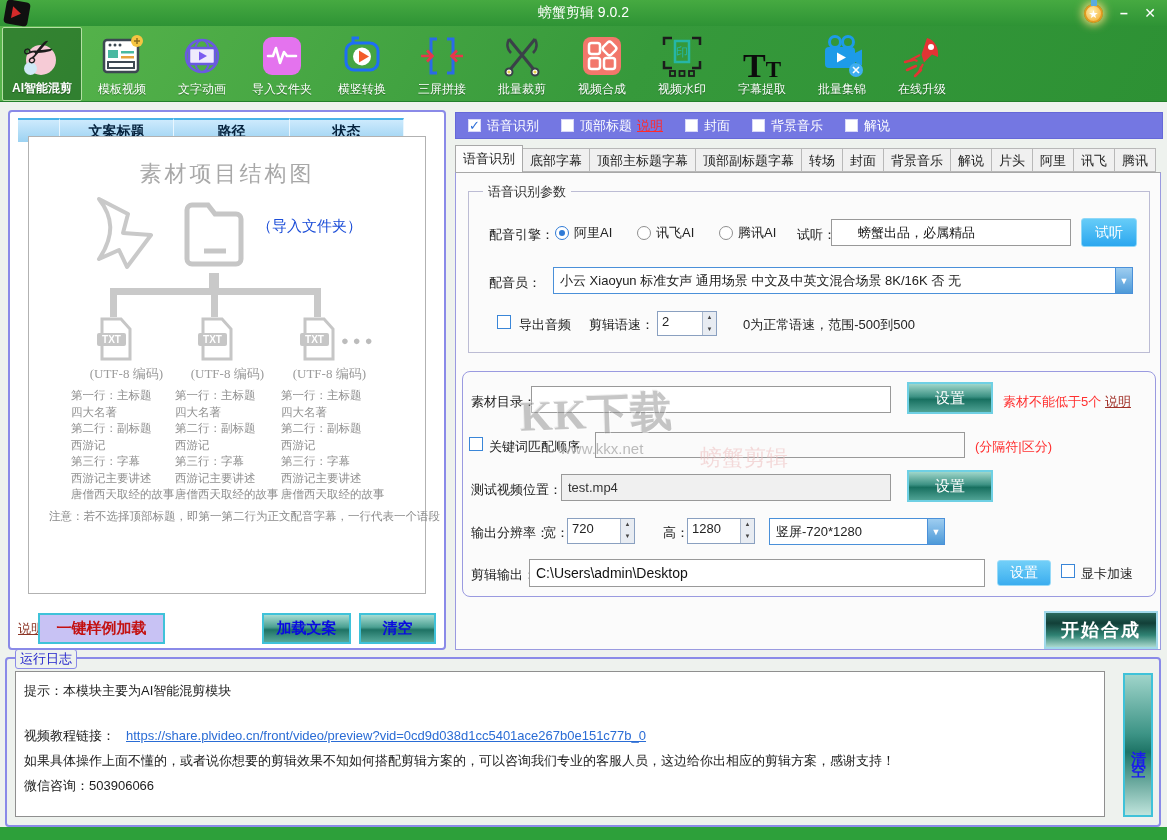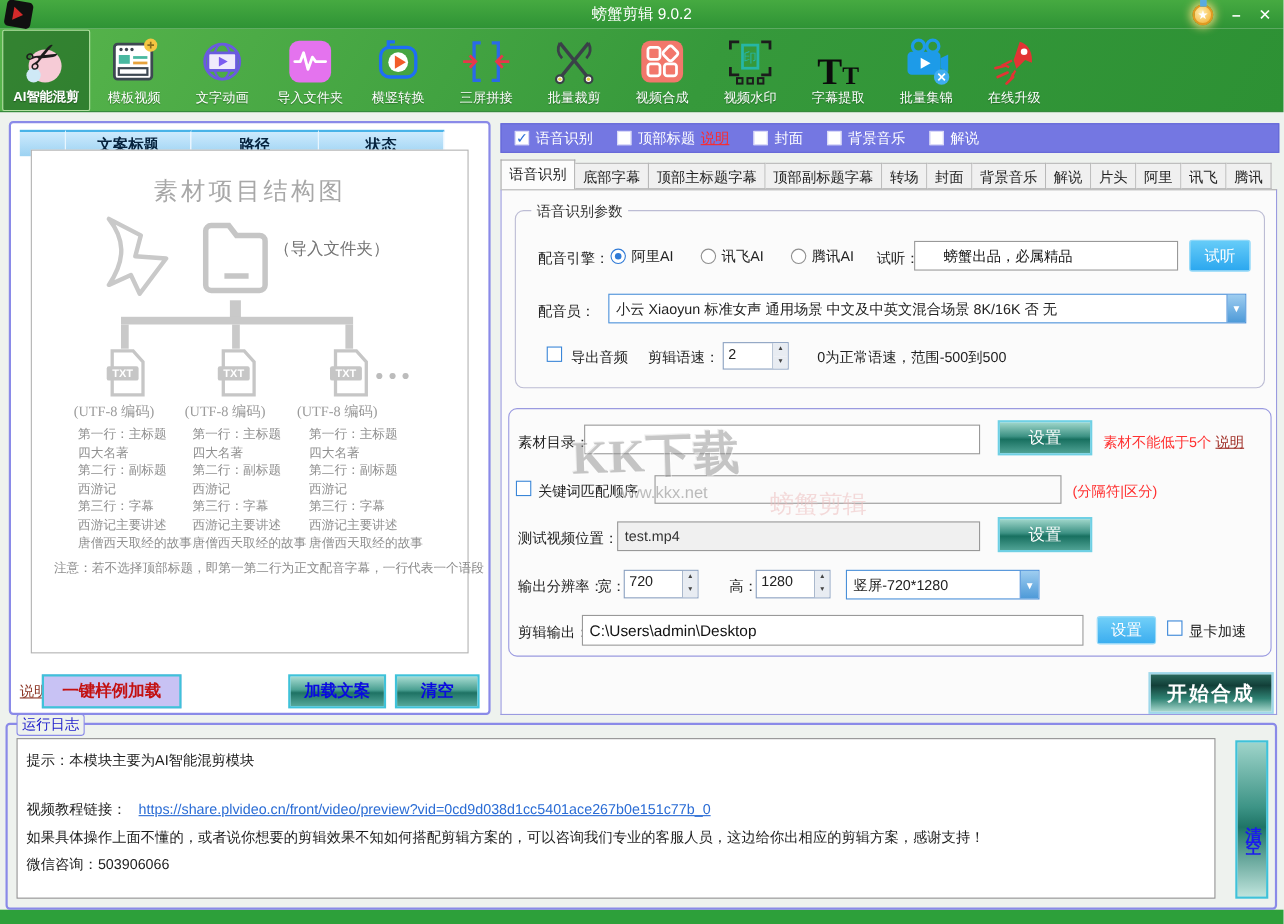--- a/index.html
+++ b/index.html
@@ -31,24 +31,24 @@
   .tt-glyph small { font-size:23px; }
 
   
   .left-panel { position:absolute; left:8px; top:110px; width:438px; height:540px; background:#fff; border:2px solid #8a8ae8; border-radius:4px; z-index:5; }
   .lp-header { position:absolute; left:8px; top:6px; height:24px; display:flex; }
   .lp-hcell { background:linear-gradient(#cdeafd,#9cd2f2); border-right:1px solid #e8f6ff; border-top:2px solid #49b3e8; font-weight:bold; font-size:14px; color:#05223d; text-align:center; line-height:22px; }
   .hc0 { width:42px; } .hc1 { width:114px; } .hc2 { width:116px; } .hc3 { width:114px; }
   .diagram { position:absolute; left:18px; top:24px; width:398px; height:458px; border:1px solid #b2b2b2; background:#fff; font-family:"Liberation Serif","DejaVu Serif",serif; color:#969696; }
   .dg-title { position:absolute; top:22px; left:0; width:100%; text-align:center; font-size:22px; letter-spacing:3px; color:#a8a8a8; }
   .dg-el { position:absolute; }
-  .dg-folder-label { font-size:15px; color:#737373; }
+  .dg-folder-label { font-size:15px; color:#1d4ed8;margin-left:8px; }
   .conn { position:absolute; background:#c9c9c9; }
   .dots { position:absolute; color:#bcbcbc; font-size:13px; letter-spacing:4px; }
-  .utf { position:absolute; width:96px; text-align:left; font-size:13px; color:#9b9b9b; }
+  .utf { position:absolute; width:96px; text-align:right; font-size:13px; color:#9b9b9b; }
   .flines { position:absolute; font-size:11.5px; line-height:16.5px; color:#8f8f8f; white-space:nowrap; }
   .dg-note { position:absolute; left:20px; top:372px; font-size:11.5px; color:#8b8b8b; white-space:nowrap; }
   .lp-help { position:absolute; left:8px; top:508px; color:#8b3424; text-decoration:underline; font-size:13px; cursor:pointer; }
   .sample-btn { position:absolute; left:28px; top:501px; width:127px; height:31px; background:#c8c2f4; border:2px solid #3fc2d9; color:#c31111; font-weight:bold; font-size:15px; cursor:pointer; font-family:inherit; }
   .teal-btn { background:linear-gradient(180deg,#a7dcd2 0%,#4ba092 45%,#1e7264 55%,#55a89a 100%); border:2px solid #3fc2d9; color:#0a0ae0; font-weight:bold; font-size:15px; cursor:pointer; font-family:inherit; }
   .load-btn { position:absolute; left:252px; top:501px; width:89px; height:31px; }
   .clear-btn { position:absolute; left:349px; top:501px; width:77px; height:31px; }
 
   
   .checkbar { position:absolute; left:455px; top:112px; width:708px; height:27px; background:#7477e2; display:flex; align-items:center; padding-left:12px; z-index:6; border:1px solid #6568d8; }
@@ -59,21 +59,21 @@
   .cbgroup .redlink { color:#ff2a2a; text-decoration:underline; margin-left:5px; font-size:13px; cursor:pointer; }
 
   
   .tabstrip { position:absolute; left:455px; top:145px; width:708px; height:27px; display:flex; align-items:flex-end; z-index:6; }
   .tab { height:24px; line-height:23px; padding:0 7px; font-size:13px; background:#f0f0f0; border:1px solid #b8b8b8; border-left:none; color:#222; cursor:pointer; white-space:nowrap; }
   .tab:first-child { border-left:1px solid #b8b8b8; }
   .tab.active { height:27px; line-height:26px; background:#fcfcfc; border:1px solid #a8a8a8; border-bottom:none; font-weight:normal; }
 
   
   .tabpane { position:absolute; left:455px; top:172px; width:706px; height:478px; background:#fbfbfb; border:1px solid #9a9ae0; border-top:1px solid #a8a8a8; z-index:5; }
-  .groupbox { position:absolute; left:12px; top:18px; width:682px; height:162px; border:1px solid #bcbcd4; border-radius:8px; }
+  .groupbox { position:absolute; left:12px; top:18px; width:682px; height:162px; border:1px solid #bcbcd4; border-radius:0; }
   .gb-title { position:absolute; left:14px; top:-9px; background:#fbfbfb; padding:0 5px; font-size:13px; color:#333; }
   .flabel { position:absolute; font-size:13px; color:#222; white-space:nowrap; }
   .radio { position:absolute; display:flex; align-items:center; font-size:13px; cursor:pointer; }
   .rdot { width:14px; height:14px; border:1px solid #8f8f8f; border-radius:50%; margin-right:5px; background:#fff; position:relative; }
   .radio.sel .rdot { border-color:#2f7ad6; }
   .radio.sel .rdot::after { content:""; position:absolute; left:3px; top:3px; width:6px; height:6px; border-radius:50%; background:#2f7ad6; }
   .tinput { position:absolute; border:1px solid #999; background:#fff; font-size:13px; padding:0 6px; font-family:inherit; color:#111; }
   .tinput[disabled] { background:#f0f0f0; color:#333; }
   .blue-btn { position:absolute; background:linear-gradient(#66ccf8,#2ba7ef); border:1px solid #8fd8f8; border-radius:3px; color:#fff; font-size:14px; cursor:pointer; font-family:inherit; }
   .dd { position:absolute; border:1px solid #4a90d9; background:#fff; display:flex; align-items:center; }

